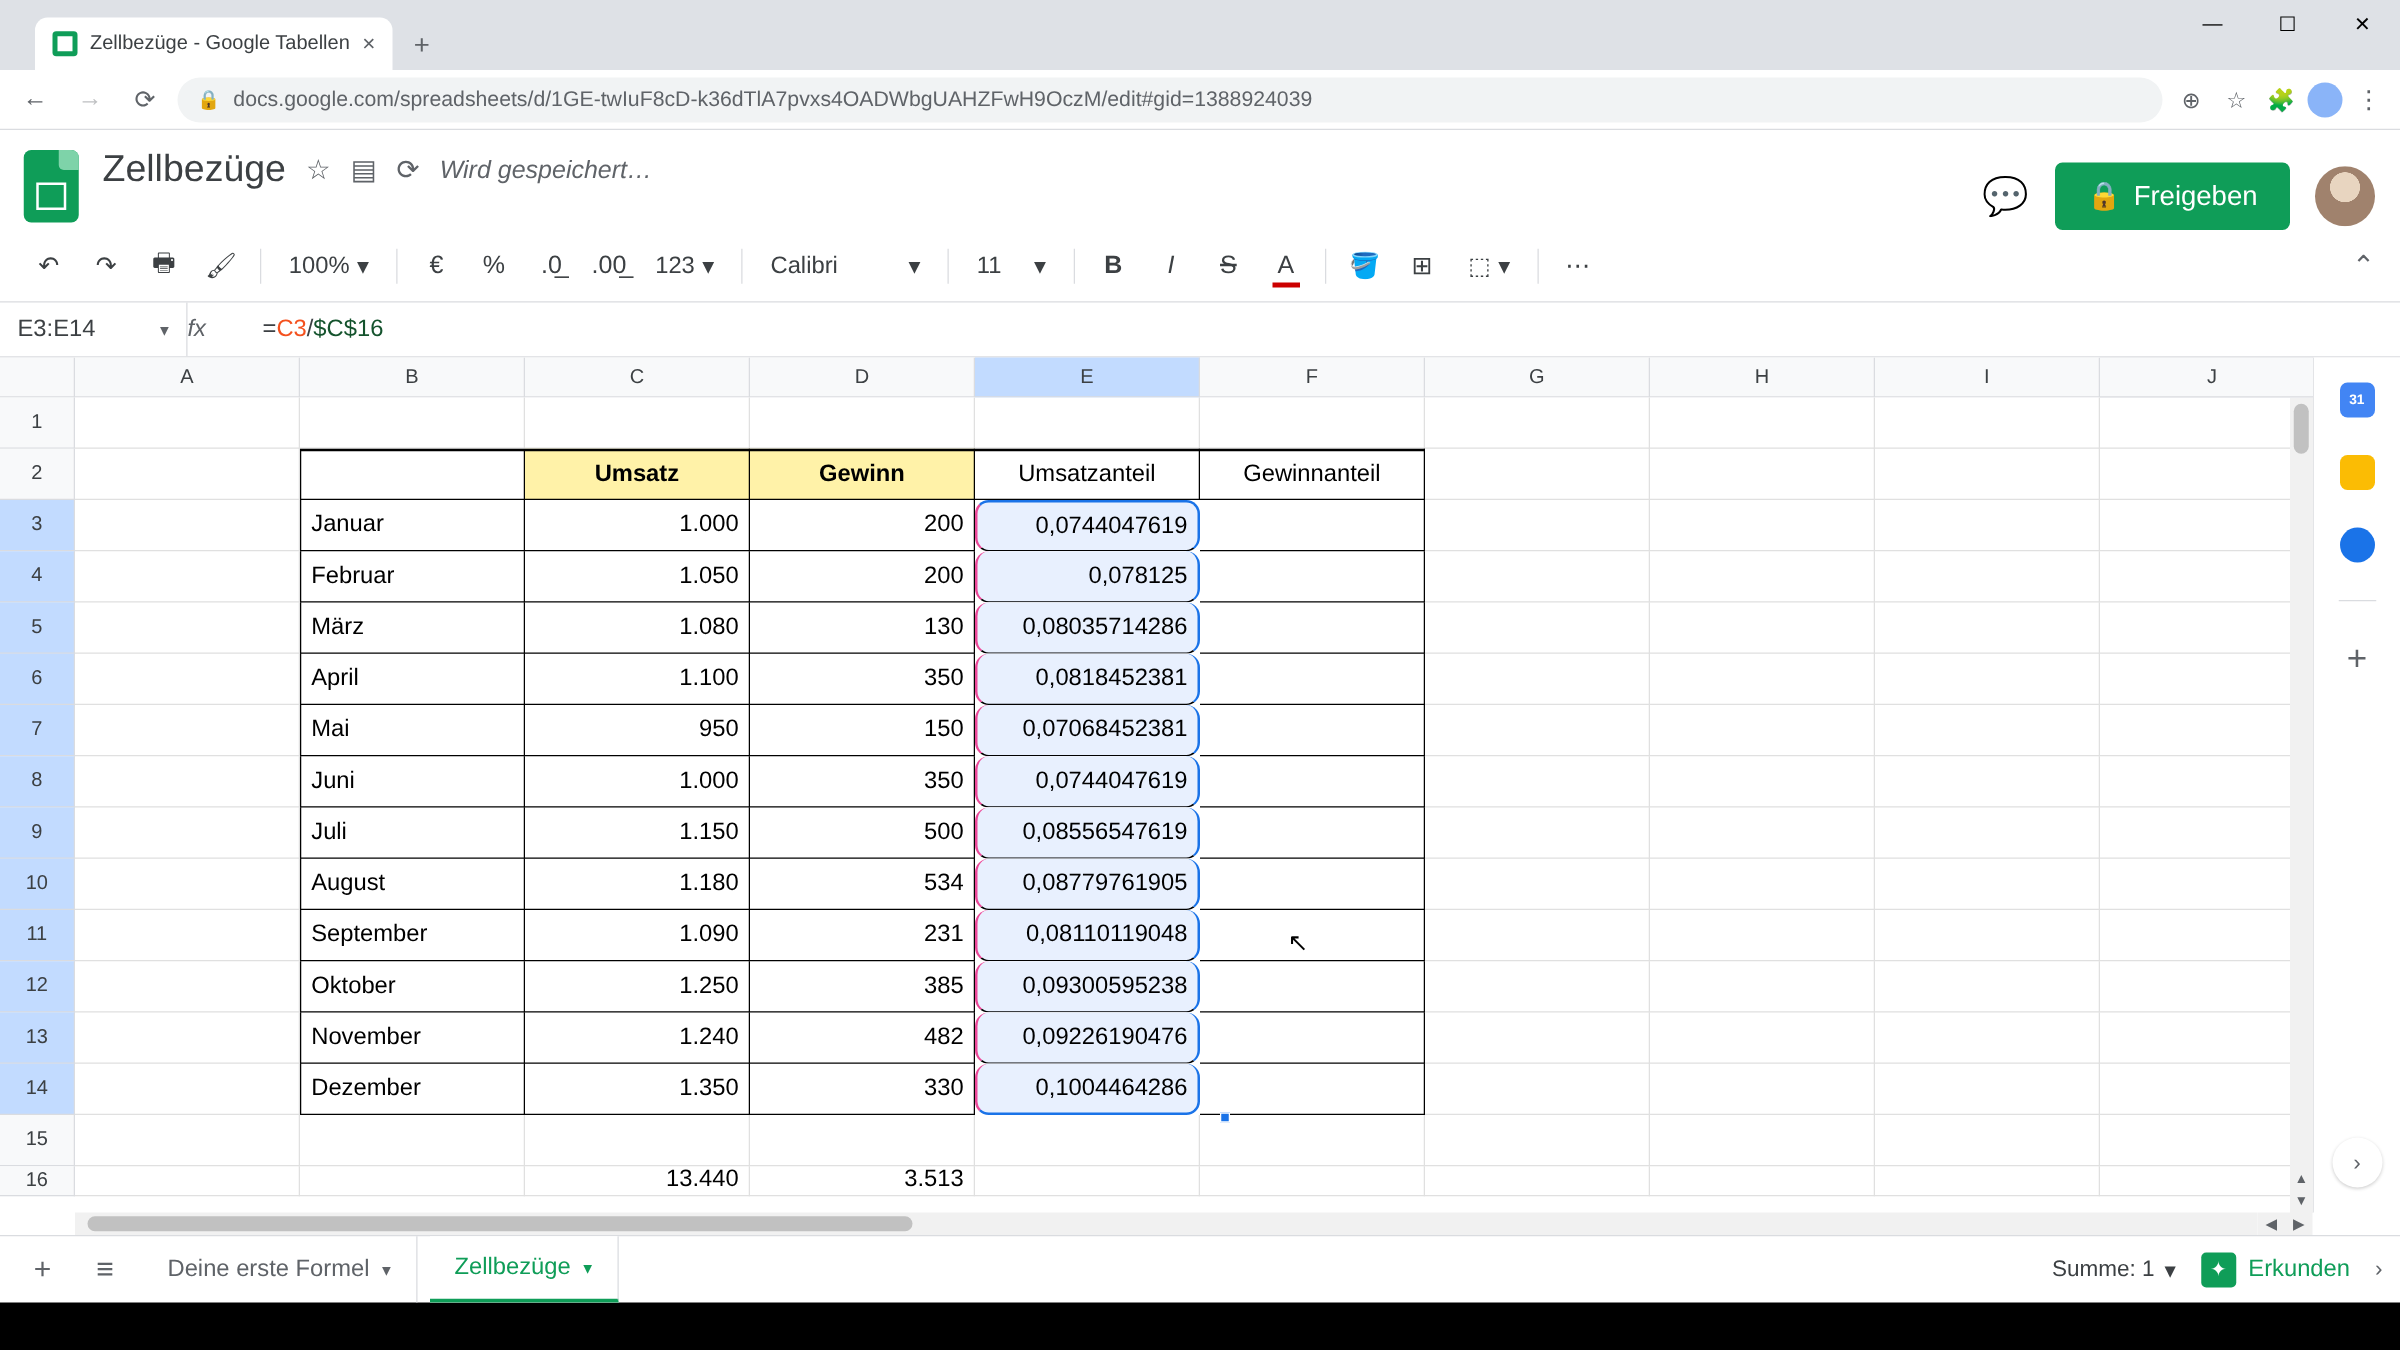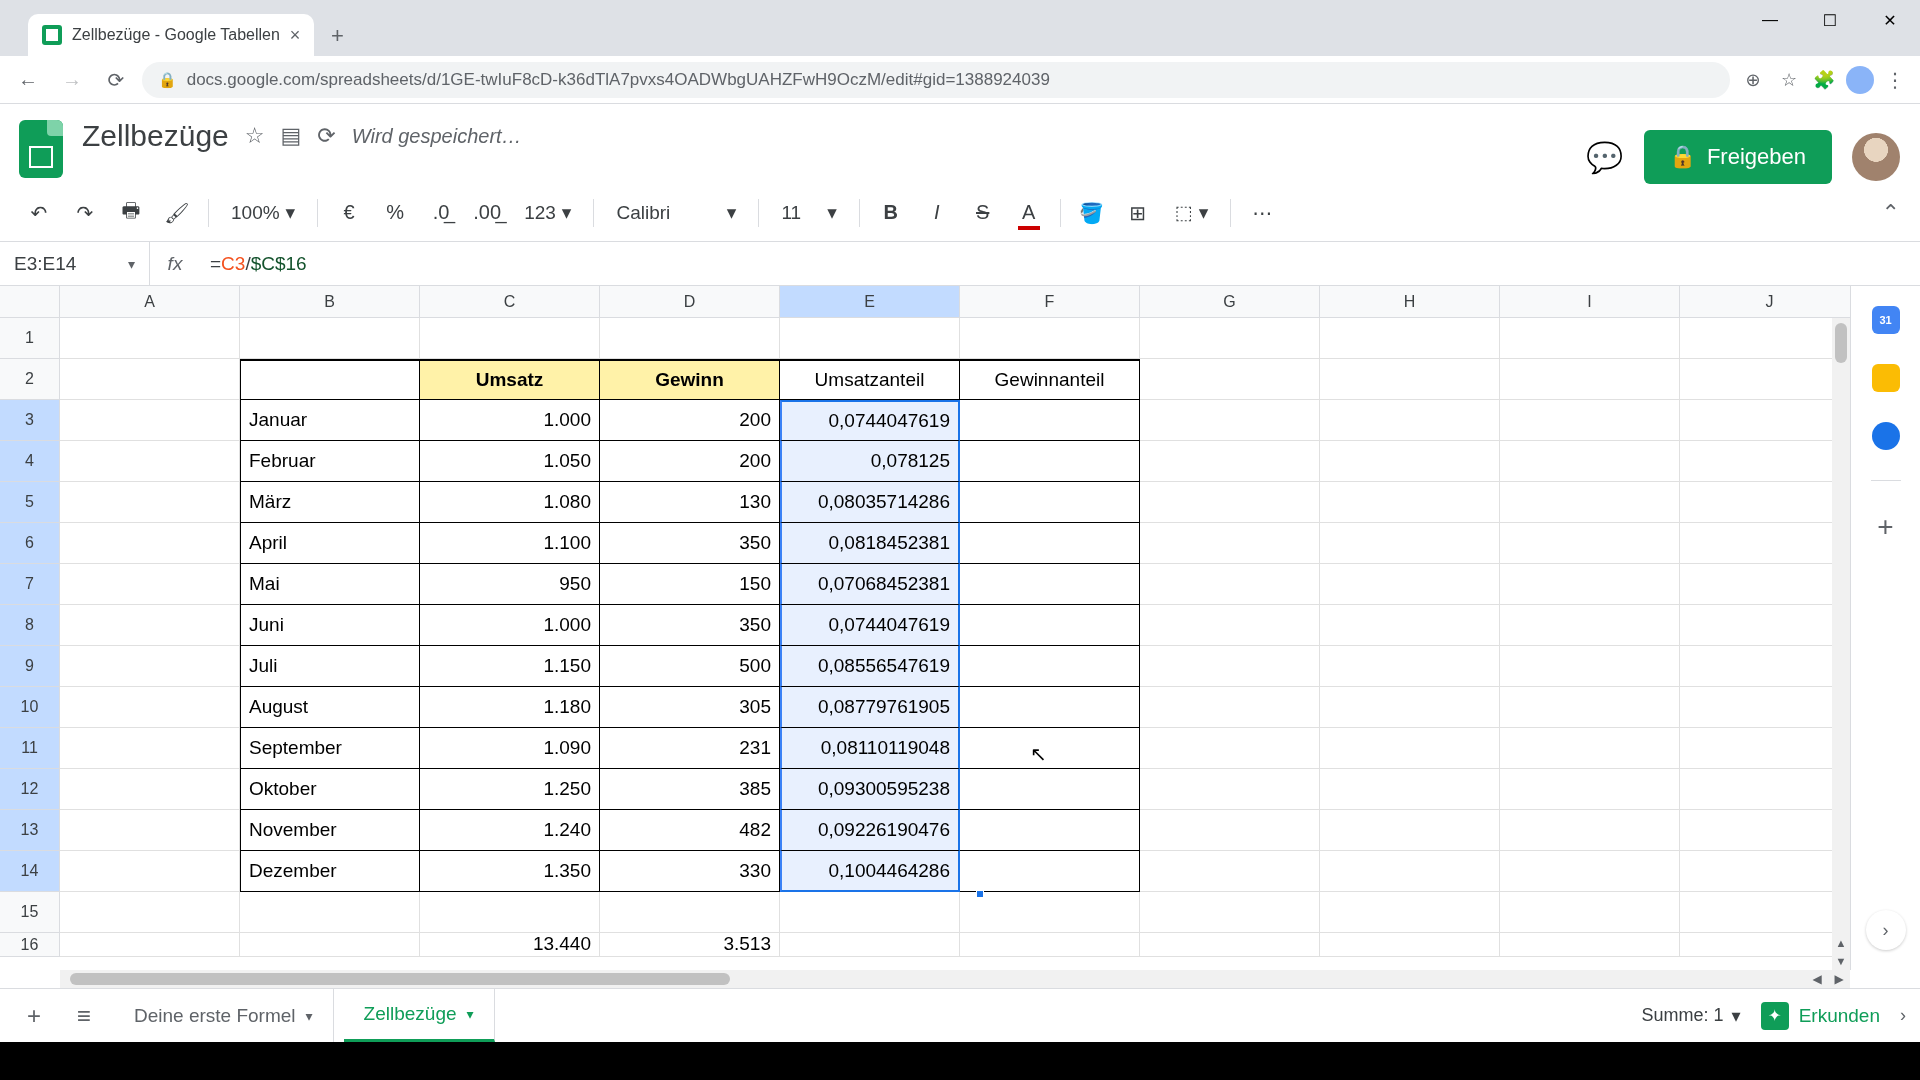--- a/index.html
+++ b/index.html
@@ -51,21 +51,21 @@
 .tb-sep { width: 1px; height: 28px; background:#dadce0; margin: 0 4px; }
 .tb-dropdown { display:flex;align-items:center;gap:6px;padding:0 10px;font-size:19px;color:#3c4043; }
 .tb-collapse { margin-left:auto; font-size: 22px; color:#5f6368; }
 .text-color-btn { position:relative; }
 .text-color-underline { position:absolute;bottom:2px;left:8px;right:8px;height:4px;background:#c00; }
 
 
 .formula-bar { display:flex; align-items:center; height: 44px; border-bottom: 1px solid #dadce0; }
 .name-box { width: 150px; padding: 0 14px; font-size: 19px; color:#3c4043; border-right: 1px solid #dadce0; height: 100%; display:flex;align-items:center; justify-content: space-between;}
 .name-box-arrow { color:#5f6368; font-size: 14px; }
-.fx-icon { width: 50px; text-align:center; font-style: italic; color:#5f6368; font-size: 19px; }
+.fx-icon { width: 50px; font-style: italic; color:#5f6368; font-size: 19px; }
 .formula-input { flex:1; font-size: 19px; padding: 0 10px; font-family: 'Consolas', monospace; }
 .formula-eq { color:#3c4043; }
 .formula-ref1 { color:#f4511e; }
 .formula-op { color:#3c4043; }
 .formula-ref2 { color:#14532d; }
 
 
 .sheet-container { display:flex; height: calc(100% - 56px - 48px - 96px - 58px - 44px - 54px - 40px); position:relative; }
 .sheet-main { flex:1; overflow:hidden; position: relative; }
 .grid { display: grid; grid-template-columns: 60px 180px 180px 180px 180px 180px 180px 180px 180px 180px 180px; }
@@ -77,21 +77,21 @@
 .cell.data-border-t { border-top: 2px solid #000; }
 .cell.data-border-b { border-bottom: 1px solid #000; }
 .cell.data-border-l { border-left: 1px solid #000; }
 .cell.data-border-r { border-right: 1px solid #000; }
 .cell.header-yellow { background:#fff2a8; font-weight: bold; justify-content:center; }
 .cell.header-plain { justify-content:center; }
 .cell.num { justify-content: flex-end; }
 .cell.selected-range { background:#e8f0fe; }
 .cell.sel-border-t { border-top: 2px solid #1a73e8; }
 .cell.sel-border-b { border-bottom: 2px solid #1a73e8; }
-.cell.sel-border-l { border-left: 2px solid #3b82f6; }
+.cell.sel-border-l { border-left: 2px solid #ec4899; border-radius: 11px; }
 .cell.sel-border-r { border-right: 2px solid #1a73e8; }
 .corner-box { background:#f8f9fa; border-right: 1px solid #dadce0; border-bottom: 1px solid #dadce0; }
 .fill-handle { position:absolute; width:8px;height:8px;background:#1a73e8;border:1px solid #fff; }
 .cursor-arrow { position:absolute; font-size: 20px; color:#000; pointer-events:none; }
 
 
 .side-panel { width: 70px; background:#fff; border-left:1px solid #dadce0; display:flex;flex-direction:column;align-items:center;padding-top:20px;gap:30px; }
 .side-icon { width:28px;height:28px;border-radius:6px; }
 .cal-icon { background:#4285f4;position:relative; }
 .cal-icon::after{content:"31";position:absolute;inset:0;display:flex;align-items:center;justify-content:center;color:#fff;font-size:11px;font-weight:bold;}
@@ -354,21 +354,21 @@
         <div class="cell data-border-b data-border-r num selected-range sel-border-l sel-border-r">0,08556547619</div>
         <div class="cell data-border-b data-border-r"></div>
         <div class="cell"></div>
         <div class="cell"></div>
         <div class="cell"></div>
         <div class="cell"></div>
         <div class="row-header selected">10</div>
         <div class="cell"></div>
         <div class="cell data-border-b data-border-r data-border-l">August</div>
         <div class="cell data-border-b data-border-r num">1.180</div>
-        <div class="cell data-border-b data-border-r num">305</div>
+        <div class="cell data-border-b data-border-r num">534</div>
         <div class="cell data-border-b data-border-r num selected-range sel-border-l sel-border-r">0,08779761905</div>
         <div class="cell data-border-b data-border-r"></div>
         <div class="cell"></div>
         <div class="cell"></div>
         <div class="cell"></div>
         <div class="cell"></div>
         <div class="row-header selected">11</div>
         <div class="cell"></div>
         <div class="cell data-border-b data-border-r data-border-l">September</div>
         <div class="cell data-border-b data-border-r num">1.090</div>

